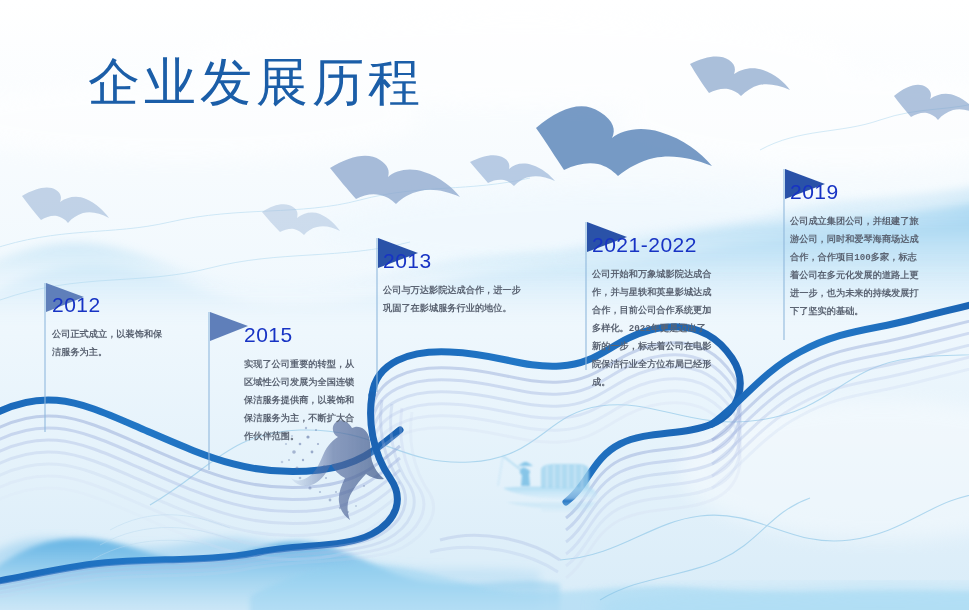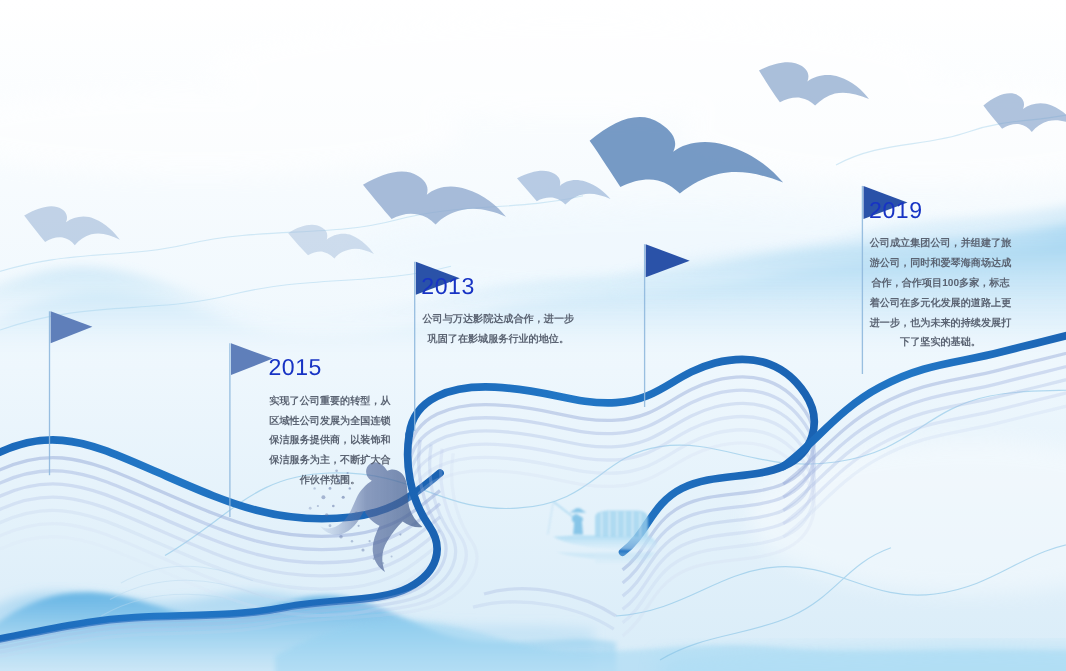--- a/index.html
+++ b/index.html
@@ -27,23 +27,22 @@
   
   .milestone{position:absolute;}
   .year{
     color:#1733c4;font-size:21px;font-weight:400;letter-spacing:.5px;
     font-family:"Liberation Sans","DejaVu Sans",sans-serif;
     margin:0 0 9px 0;white-space:nowrap;
   }
   .desc{
     color:#5b6473;font-size:9.2px;line-height:1.95;
     font-weight:bold;
-    font-family:Liberation Sans, sans-serif;
+    font-family:Liberation Mono, monospace;
     margin:0;
-    text-align:center;
   }
   .m2012{left:52px;top:293px;width:116px;}
   .m2015{left:215px;top:323px;width:112px;margin-left:29px;}
   .m2019{left:383px;top:249px;width:140px;}
   .m20212022{left:592px;top:233px;width:122px;}
   .m2023{left:790px;top:180px;width:130px;}
   .m2019 .year,.m20212022 .year{font-size:21px;}
 </style>
 </head>
 <body>
@@ -429,31 +428,40 @@
       </g>
       <g fill="#2a52a8">
         <path d="M587,222 L627,237 L587,252 Z"></path>
       </g>
       <g fill="#2a52a8">
         <path d="M785,169 L825,184 L785,199 Z"></path>
       </g>
     </svg>
   </div>
 
-
+  <div class="title">企业发展历程</div>
+
+  <div class="milestone m2012">
+    <div class="year">2012</div>
+    <div class="desc">公司正式成立，以装饰和保洁服务为主。</div>
+  </div>
 
   <div class="milestone m2015">
     <div class="year">2015</div>
     <div class="desc">实现了公司重要的转型，从区域性公司发展为全国连锁保洁服务提供商，以装饰和保洁服务为主，不断扩大合作伙伴范围。</div>
   </div>
 
   <div class="milestone m2019">
     <div class="year">2013</div>
     <div class="desc">公司与万达影院达成合作，进一步巩固了在影城服务行业的地位。</div>
   </div>
 
+  <div class="milestone m20212022">
+    <div class="year">2021-2022</div>
+    <div class="desc">公司开始和万象城影院达成合作，并与星轶和英皇影城达成合作，目前公司合作系统更加多样化。2022年更是迈出了新的一步，标志着公司在电影院保洁行业全方位布局已经形成。</div>
+  </div>
 
   <div class="milestone m2023">
     <div class="year">2019</div>
     <div class="desc">公司成立集团公司，并组建了旅游公司，同时和爱琴海商场达成合作，合作项目100多家，标志着公司在多元化发展的道路上更进一步，也为未来的持续发展打下了坚实的基础。</div>
   </div>
 
 </div>
 
 </body></html>

